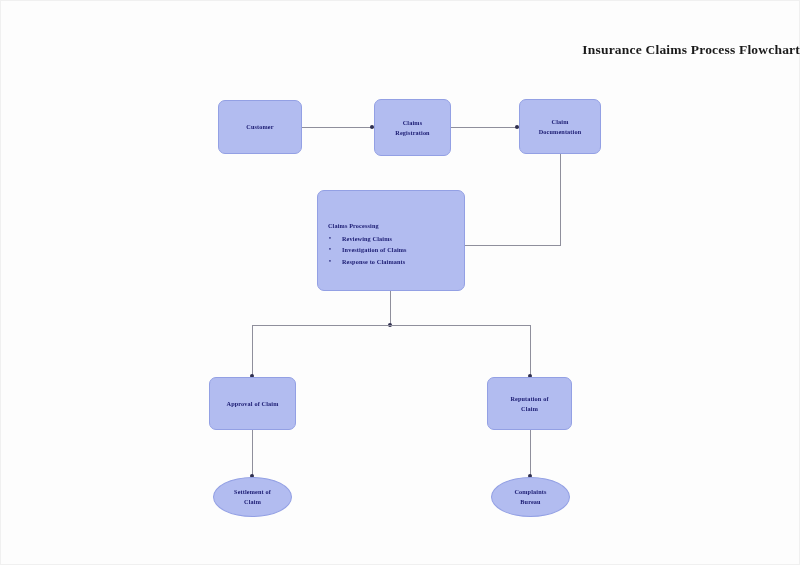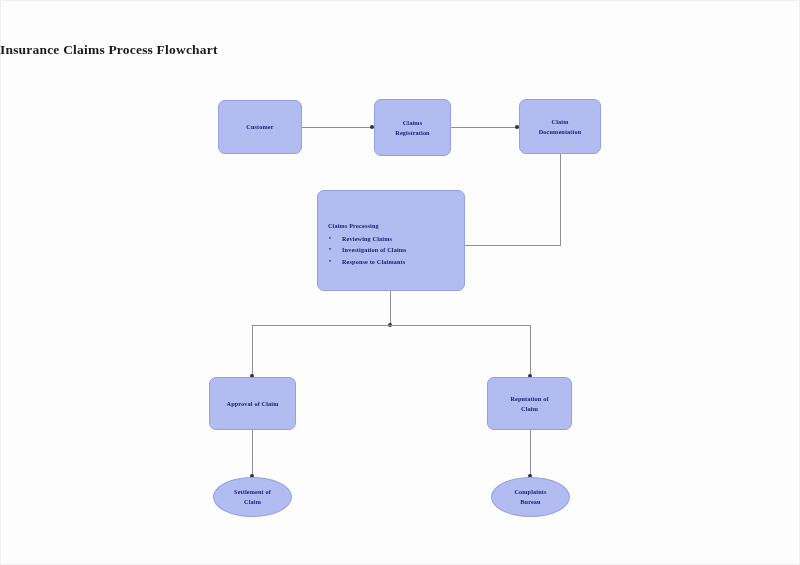--- a/index.html
+++ b/index.html
@@ -23,21 +23,21 @@
     width: 800px; height: 565px;
     box-sizing: border-box;
     border: 1px solid #f0f0f0;
     pointer-events: none;
   }
   #chart-title {
     position: absolute;
     left: 0;
     top: 42px;
     width: 800px;
-    text-align: left;
+    text-align: right;
     font-size: 13.5px;
     font-weight: bold;
     color: #1a1a1a;
     letter-spacing: 0.2px;
   }
 
   
   .node {
     position: absolute;
     box-sizing: border-box;

